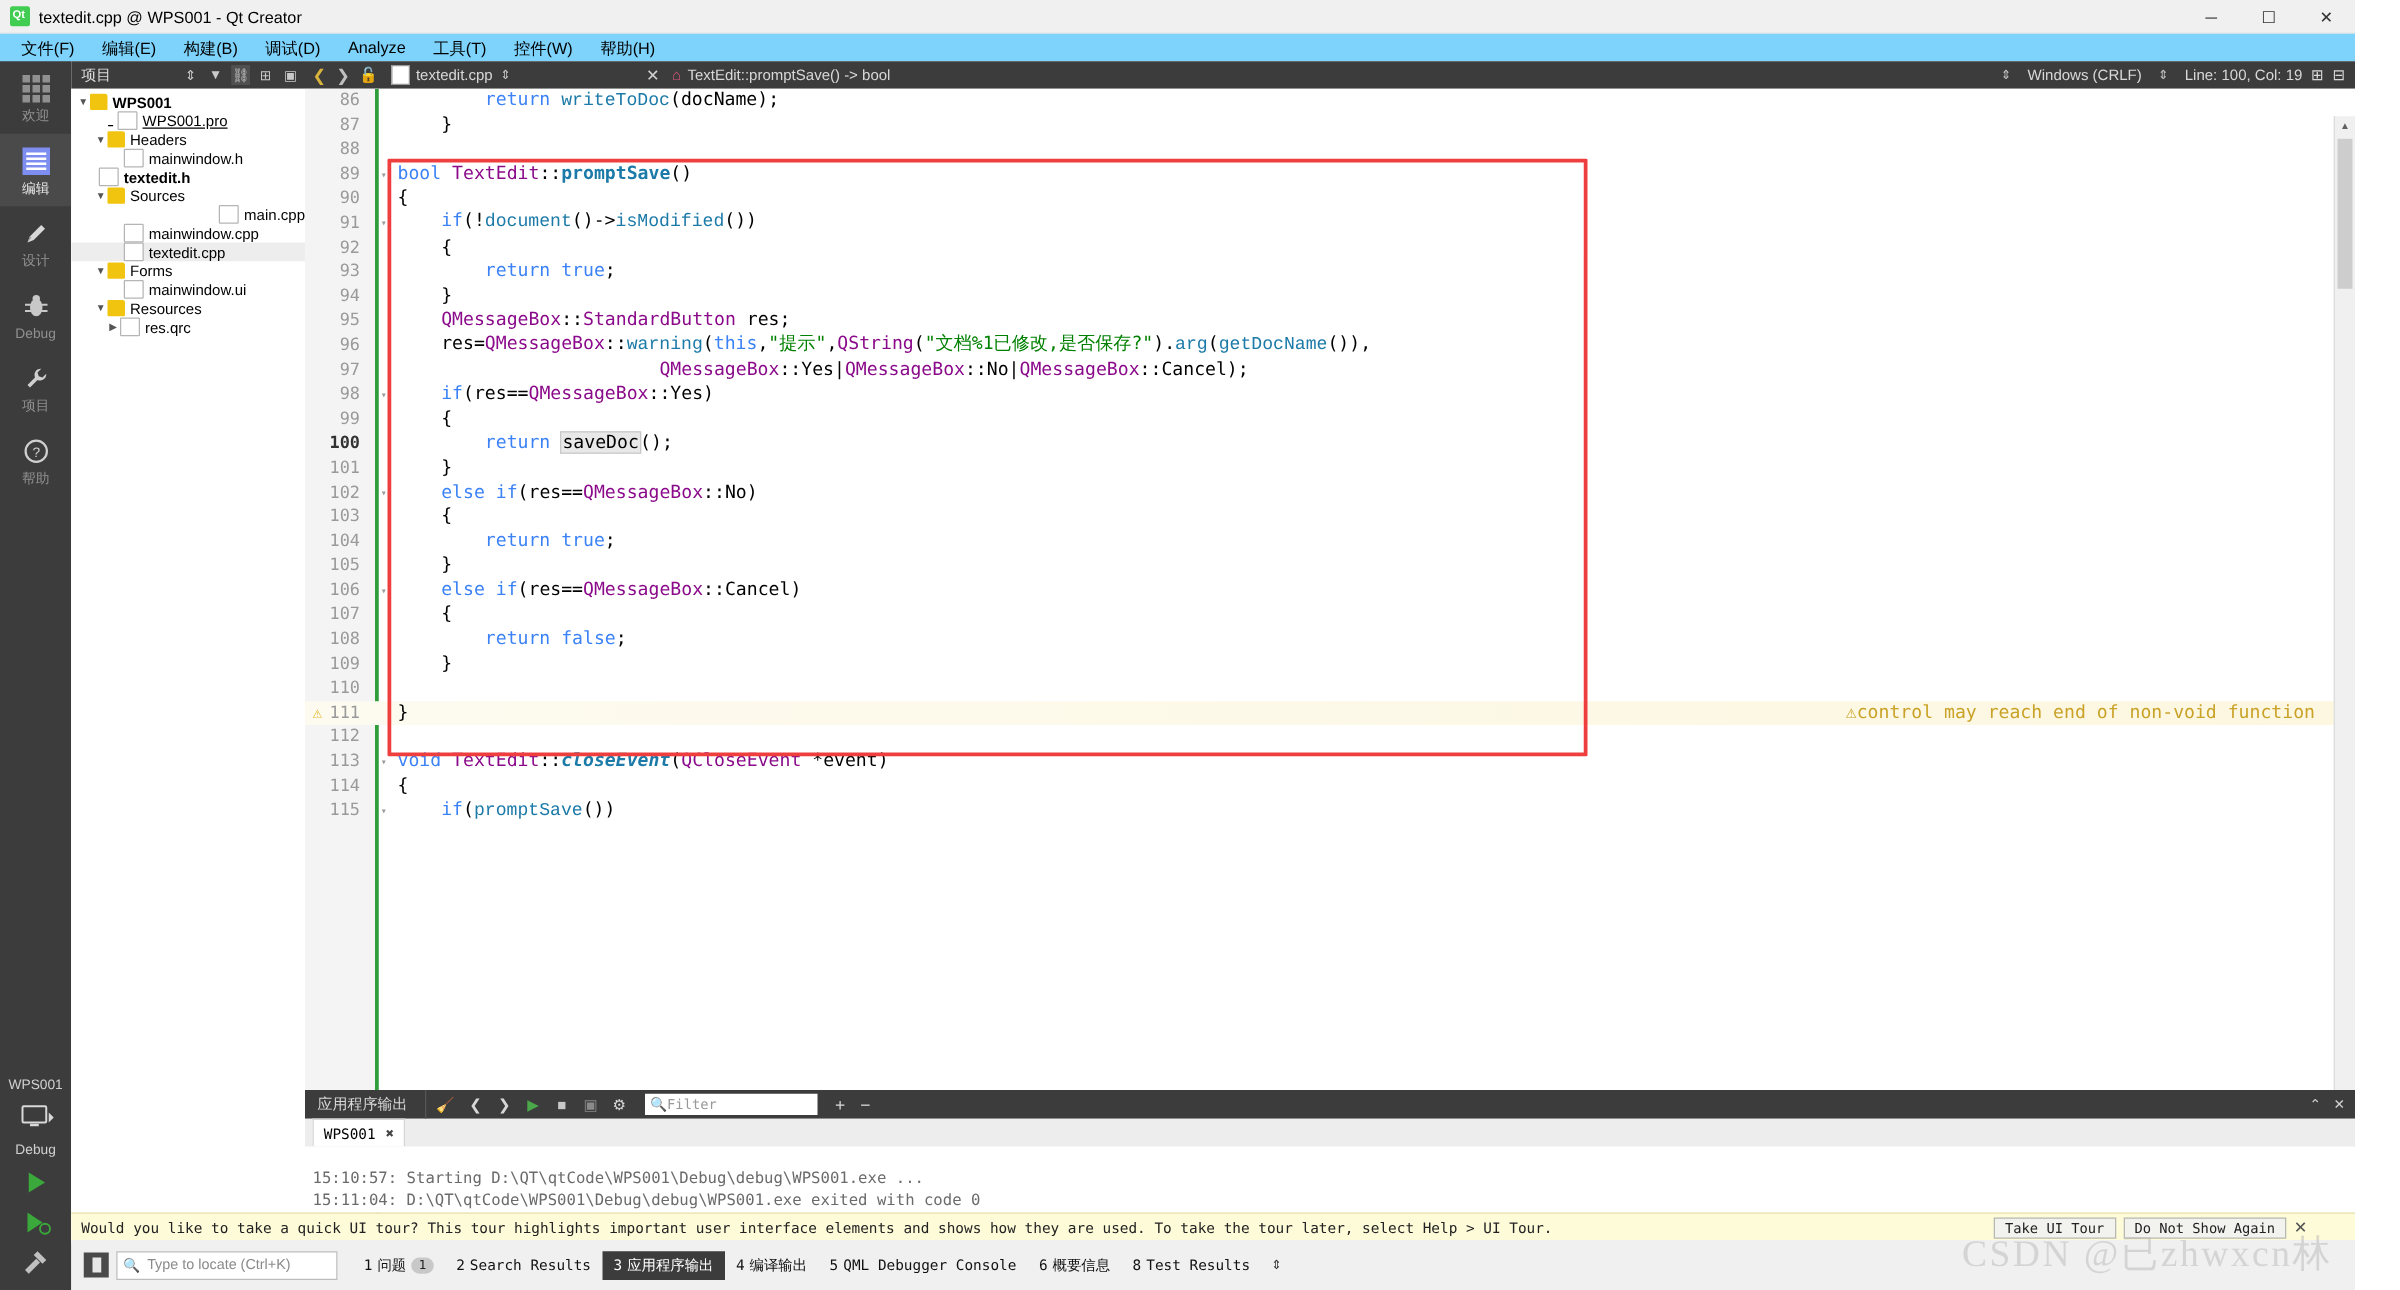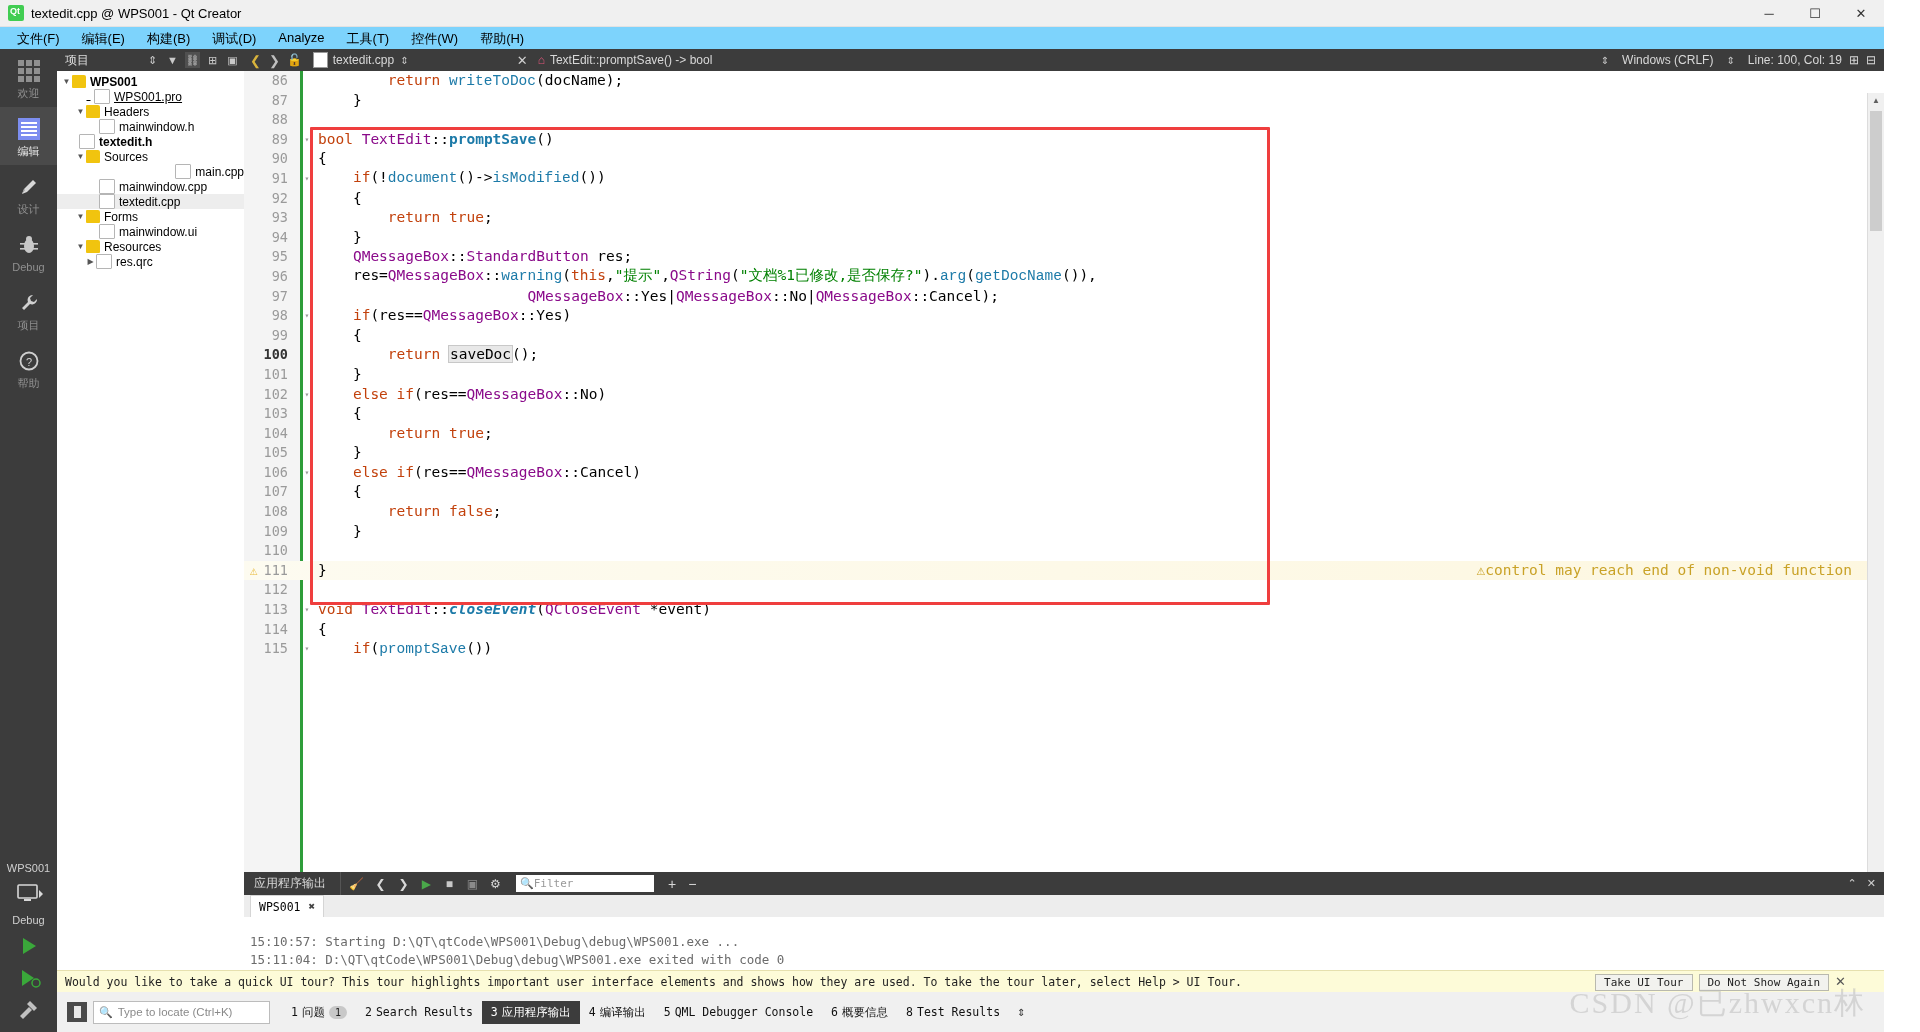--- a/index.html
+++ b/index.html
@@ -80,21 +80,21 @@
       font-family:"DejaVu Sans Mono","Liberation Mono",monospace;}
   .ln.cur{color:#333;font-weight:bold;}
   .fold{position:absolute;left:58px;width:10px;text-align:center;color:#9a9a9a;font-size:8px;}
   .code{position:absolute;left:74px;white-space:pre;}
   .cl.warnrow{background:linear-gradient(to right,#fdfbf0,#fdf7e0);}
   .warnmsg{position:absolute;right:32px;color:#c9a227;font-size:14.5px;white-space:pre;
       font-family:"DejaVu Sans Mono","Liberation Mono",monospace;}
   .warnicon{position:absolute;left:6px;color:#e8b93a;font-size:13px;font-weight:bold;}
 
   
-  .kw{color:#c2410c;}
+  .kw{color:#3b82f6;}
   .typ{color:#8a0a8a;}      
   .fn{color:#1c7aa8;font-family:Liberation Mono, monospace;}       
   .fnb{color:#1c7aa8;font-weight:bold;}
   .fni{color:#1c7aa8;font-weight:bold;font-style:italic;}
   .str{color:#008000;}
   .occ{background:#e8e8e8;border:1px solid #c8c8c8;padding:0 1px;margin:0 -1px;}
 
   .redbox{position:absolute;border:3px solid #ef3e3e;pointer-events:none;border-radius:1px;}
 
   

